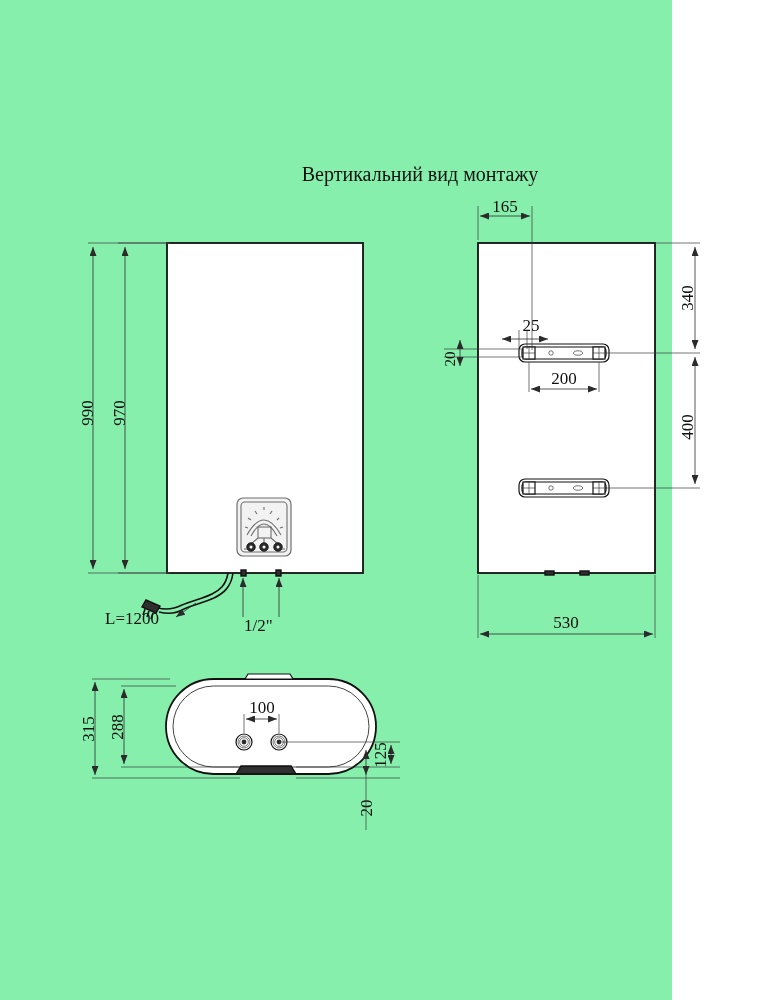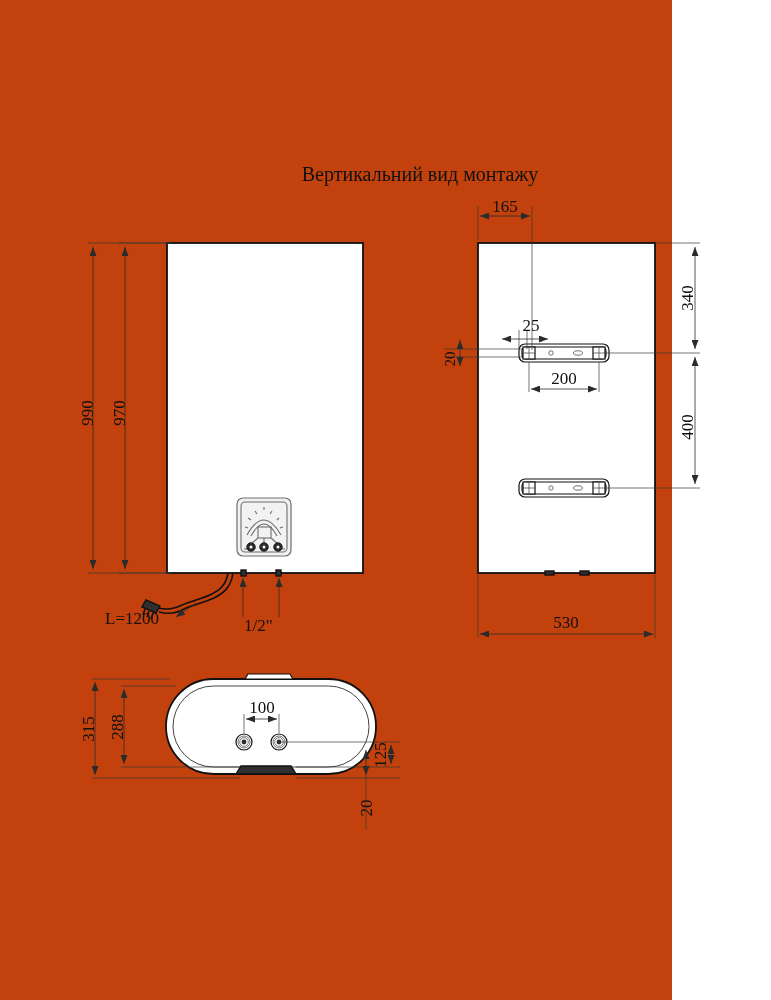--- a/index.html
+++ b/index.html
@@ -12,21 +12,21 @@
     width: 771px;
     height: 1000px;
     font-family: "Liberation Serif", "DejaVu Serif", serif;
     color: #1a1a1a;
     overflow: hidden;
   }
   #drawing-sheet {
     position: relative;
     width: 672px;
     height: 1000px;
-    background: #c2410c;
+    background: #86efac;
   }
   #drawing-svg {
     position: absolute;
     left: 0;
     top: 0;
     width: 771px;
     height: 1000px;
     display: block;
   }
   .dimtext {

